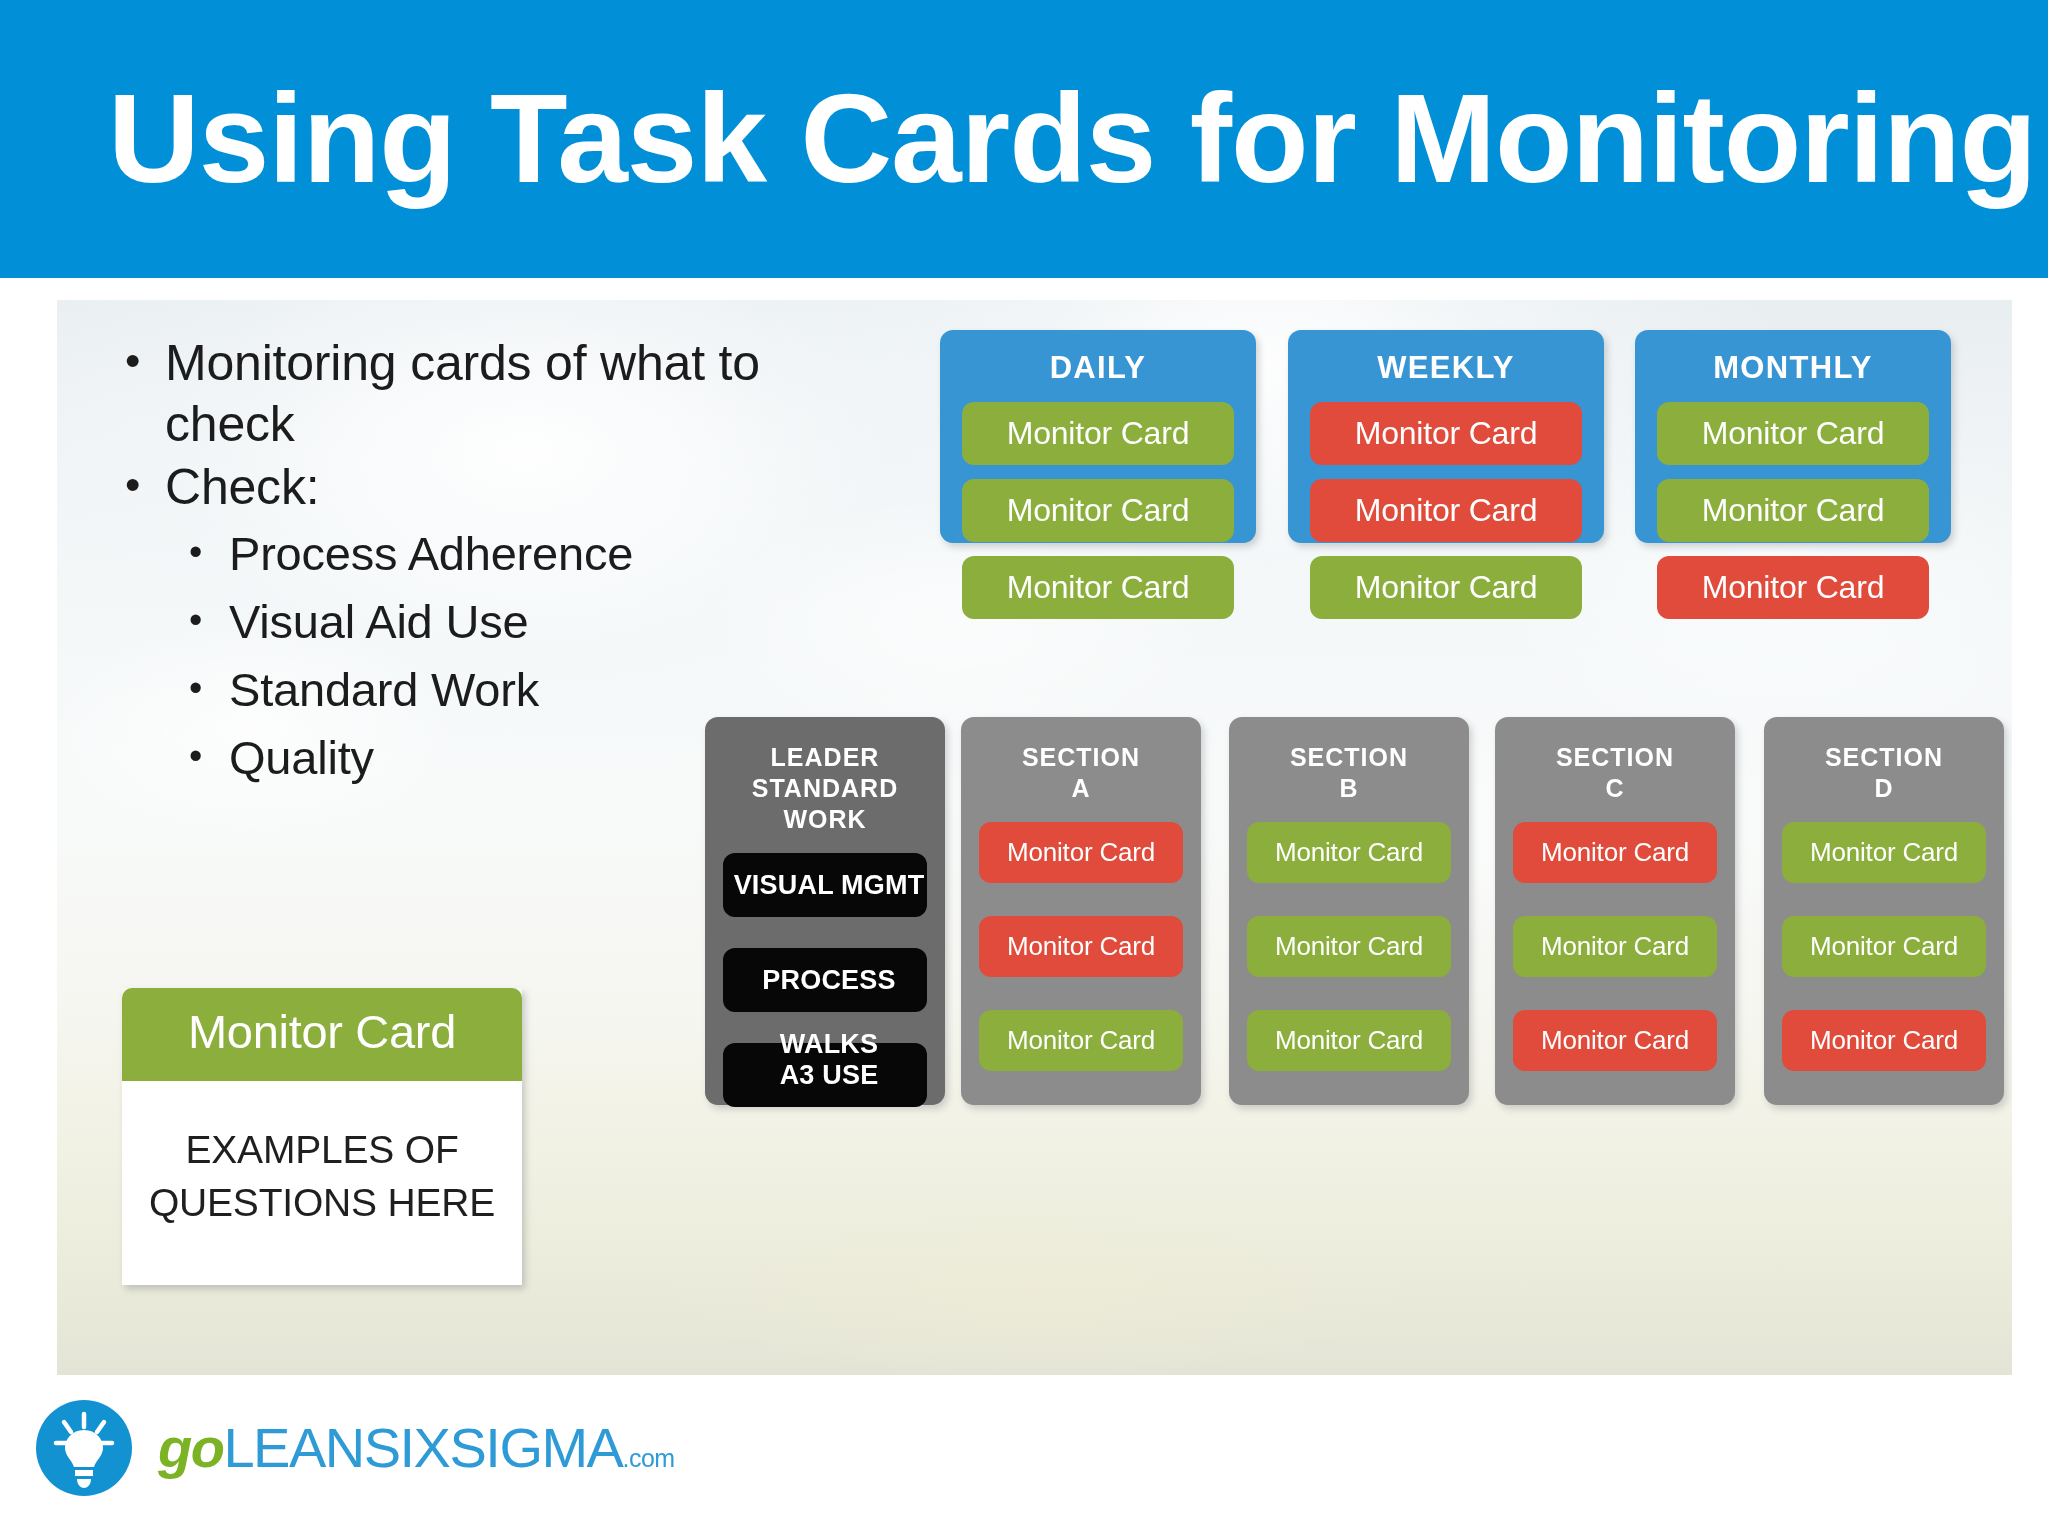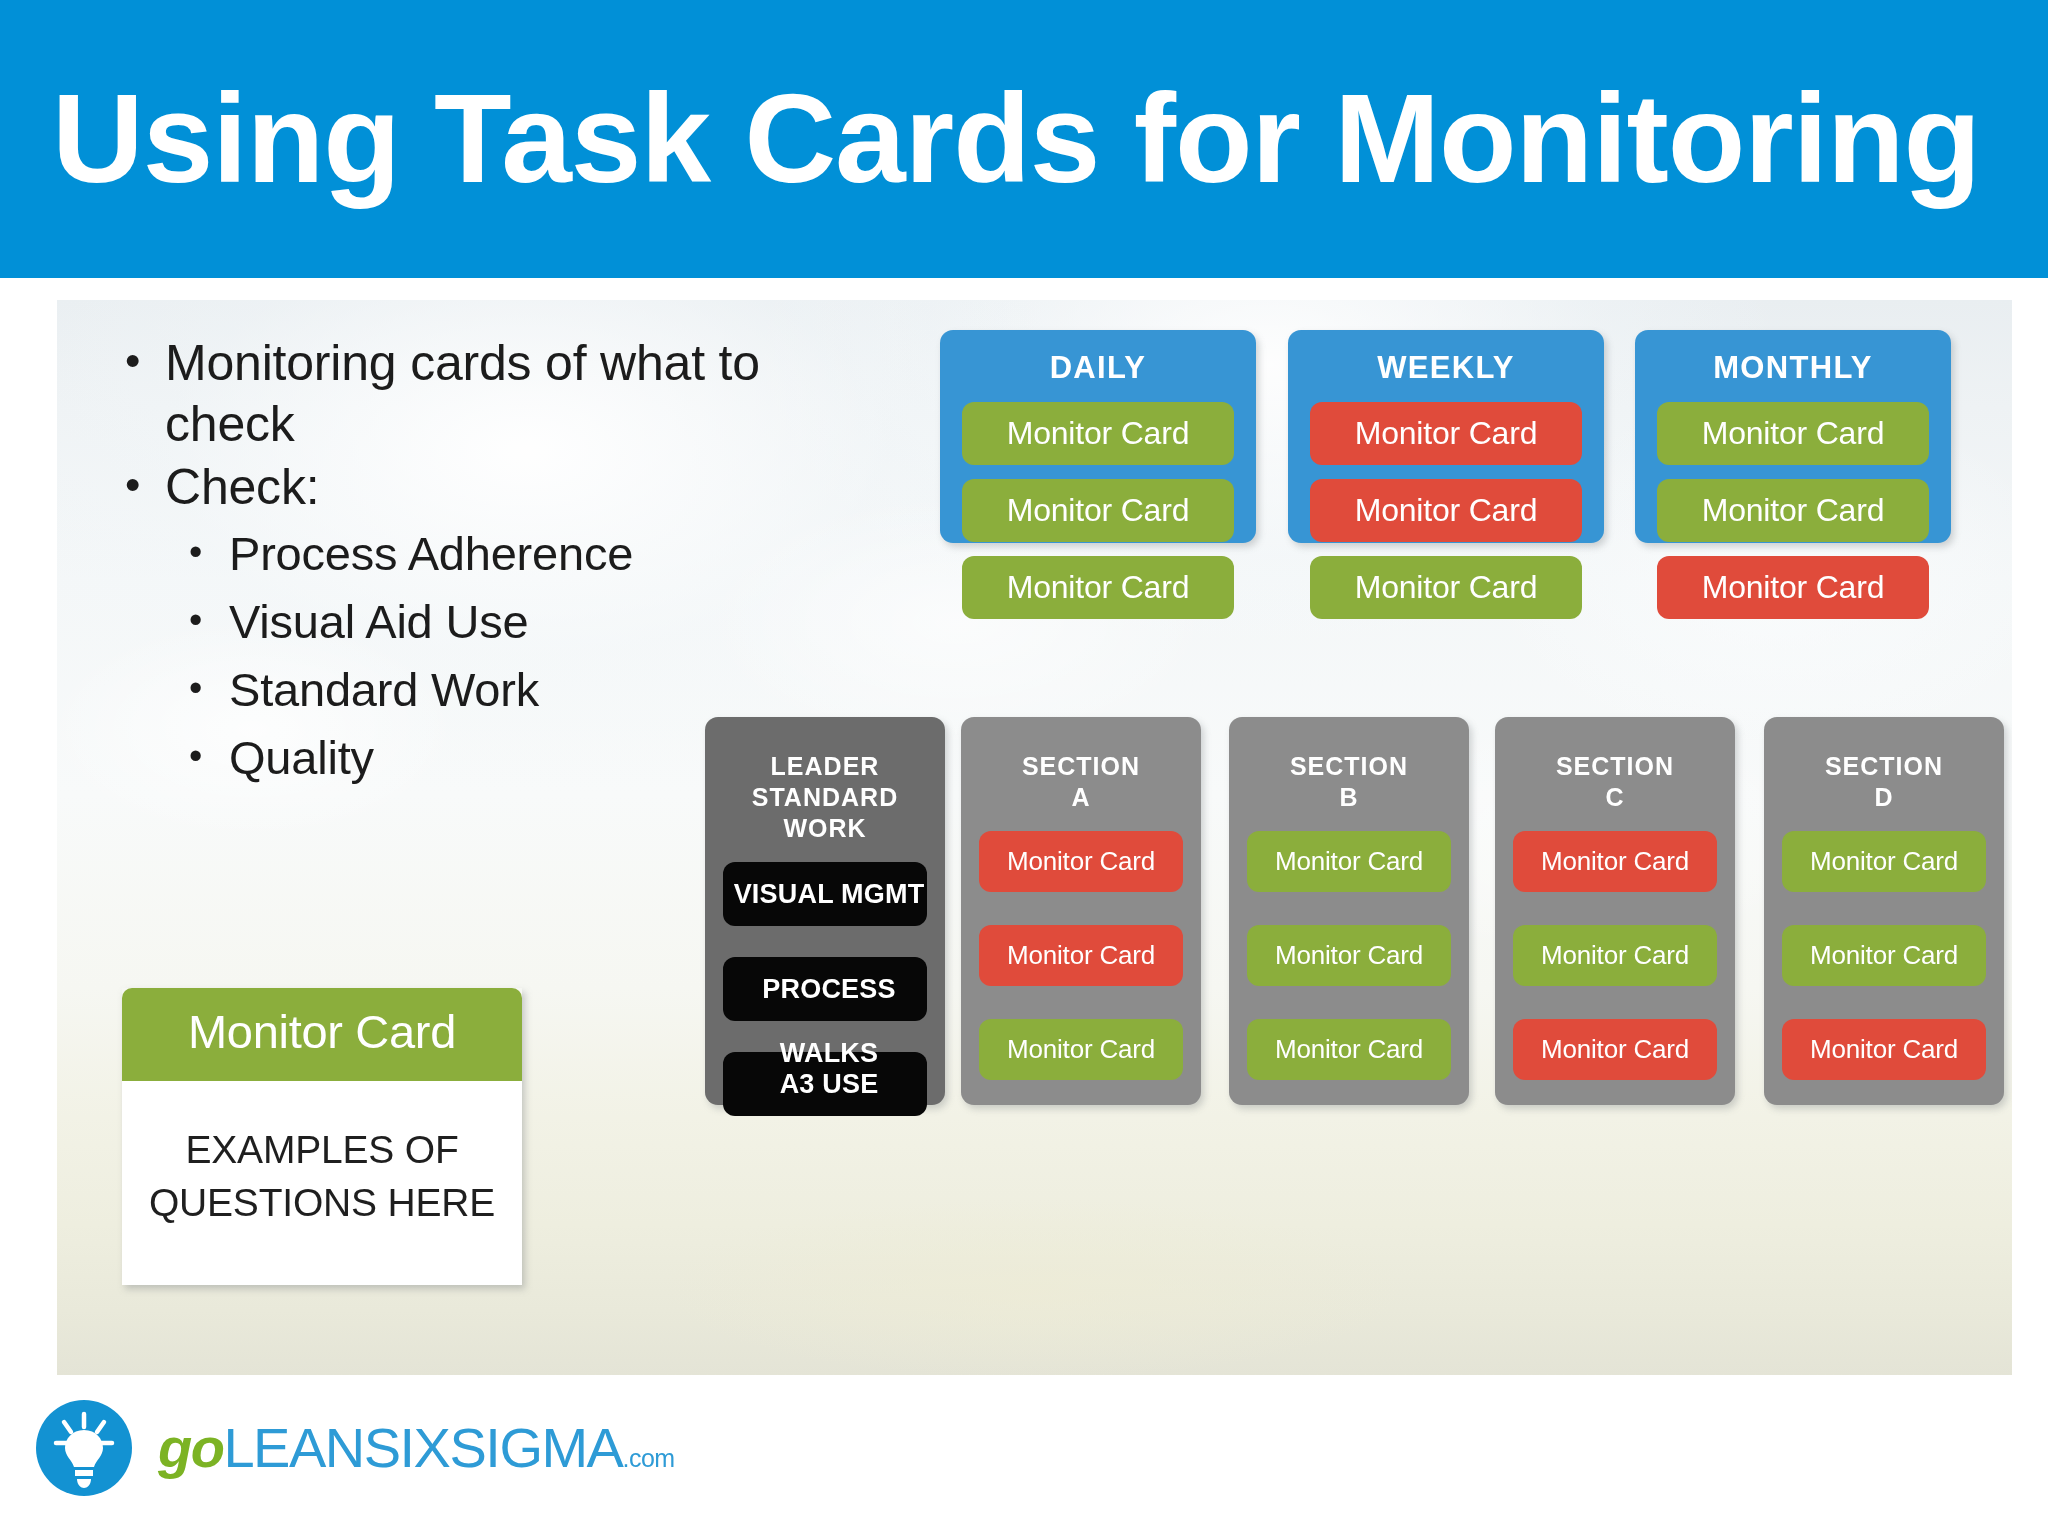--- a/index.html
+++ b/index.html
@@ -23,21 +23,21 @@
     height: 278px;
     background: #0190D7;
     display: flex;
     align-items: center;
   }
   .slide-title {
     font-size: 127px;
     font-weight: bold;
     color: #ffffff;
     letter-spacing: -1px;
-    margin-left: 52px;
+    margin-left: 108px;
     line-height: 1.05;
     white-space: nowrap;
   }
 
   
   .content-area {
     position: absolute;
     left: 57px;
     top: 300px;
     width: 1955px;
@@ -186,21 +186,21 @@
     background: #8C8C8C;
     top: 417px;
     width: 240px;
     height: 388px;
     padding: 0 18px;
   }
   .panel.section .panel-title {
     font-size: 25px;
     letter-spacing: 1px;
     line-height: 31px;
-    padding-top: 34px;
+    padding-top: 25px;
     padding-bottom: 18px;
   }
   .panel.section .card {
     height: 61px;
     line-height: 61px;
     font-size: 26px;
     margin-bottom: 33px;
     letter-spacing: -0.2px;
   }
   .panel.leader {

